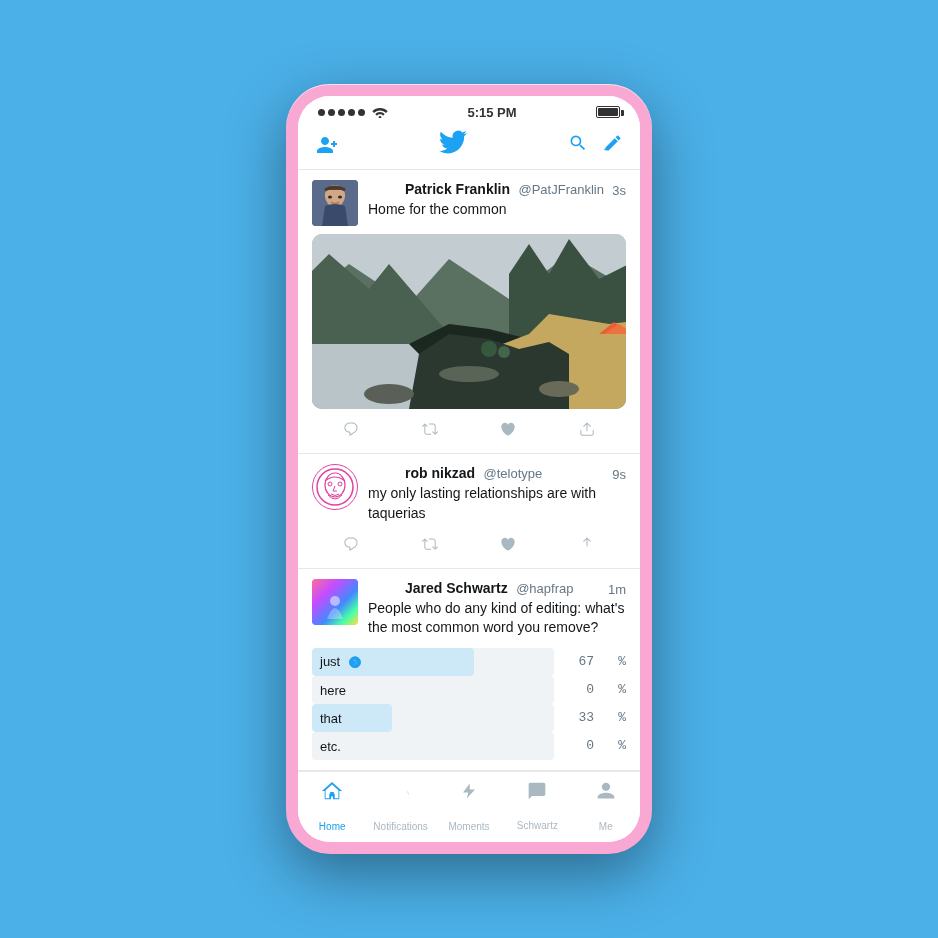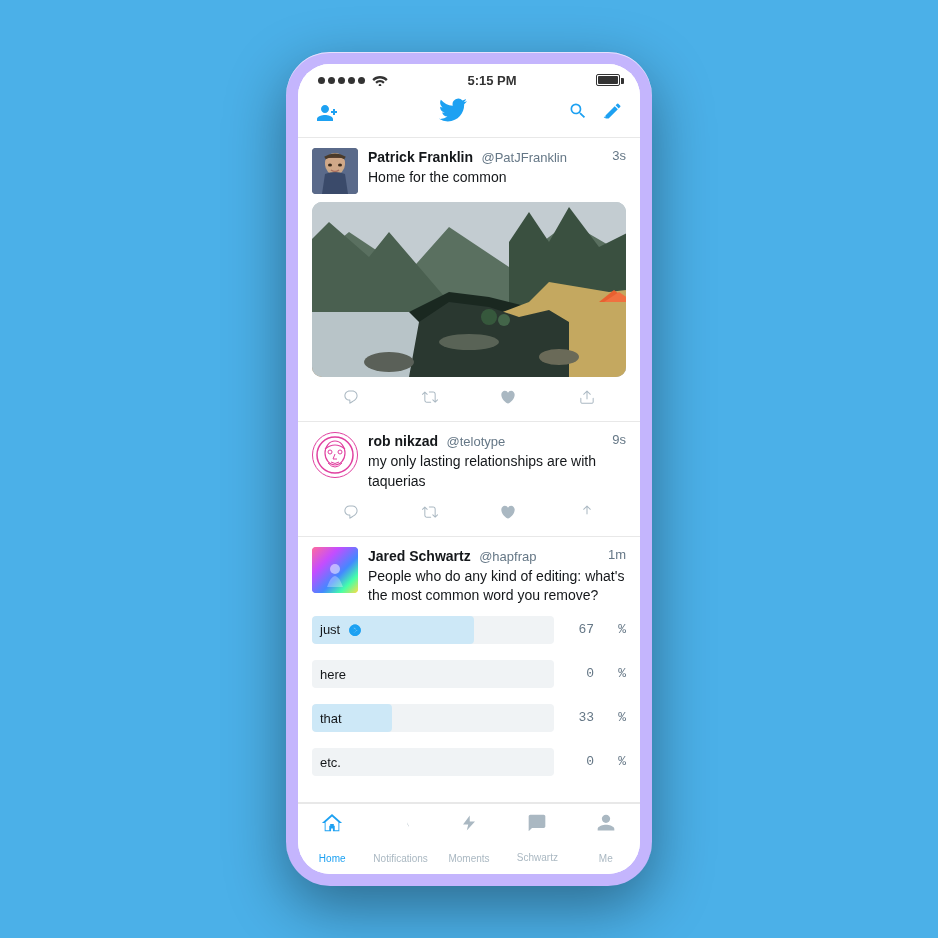--- a/index.html
+++ b/index.html
@@ -6,21 +6,21 @@
     body {
       background-color: #4bb0e8;
       display: flex;
       justify-content: center;
       align-items: center;
       min-height: 100vh;
       font-family: -apple-system, 'Helvetica Neue', Helvetica, Arial, sans-serif;
     }
     .phone-frame {
       width: 366px;
-      background: #c4b5fd;
+      background: #f9a8d4;
       border-radius: 44px;
       padding: 12px;
       box-shadow: 0 20px 60px rgba(0,0,0,0.4), inset 0 1px 0 rgba(255,255,255,0.6);
     }
     .phone-screen {
       background: #fff;
       border-radius: 32px;
       overflow: hidden;
       position: relative;
     }
@@ -116,21 +116,22 @@
       display: flex;
       align-items: flex-start;
       gap: 10px;
     }
     .tweet-meta {
       flex: 1;
     }
     .tweet-name-row {
       display: flex;
       justify-content: space-between;
-      align-items: flex-start;
+      align-items: flex-end;
+      margin-left: 37px;
     }
     .tweet-name {
       font-weight: 700;
       font-size: 14px;
       color: #14171a;
     }
     .tweet-handle {
       font-size: 13px;
       color: #657786;
       margin-left: 4px;
@@ -197,21 +198,21 @@
       overflow: hidden;
     }
     
     .poll-container {
       margin-top: 10px;
     }
     .poll-option {
       display: flex;
       align-items: center;
       justify-content: space-between;
-      margin-bottom: 16px;
+      margin-bottom: 0;
       font-size: 13px;
     }
     .poll-bar-wrap {
       flex: 1;
       height: 28px;
       background: #f0f3f5;
       border-radius: 4px;
       overflow: hidden;
       position: relative;
       margin-right: 8px;

